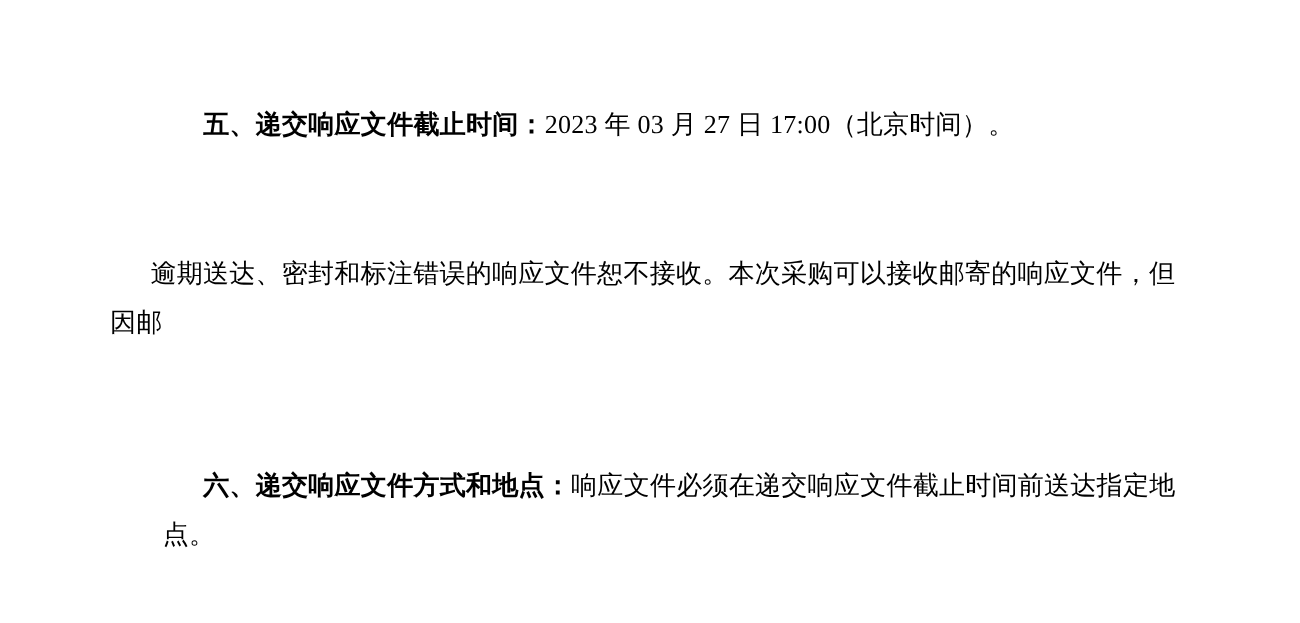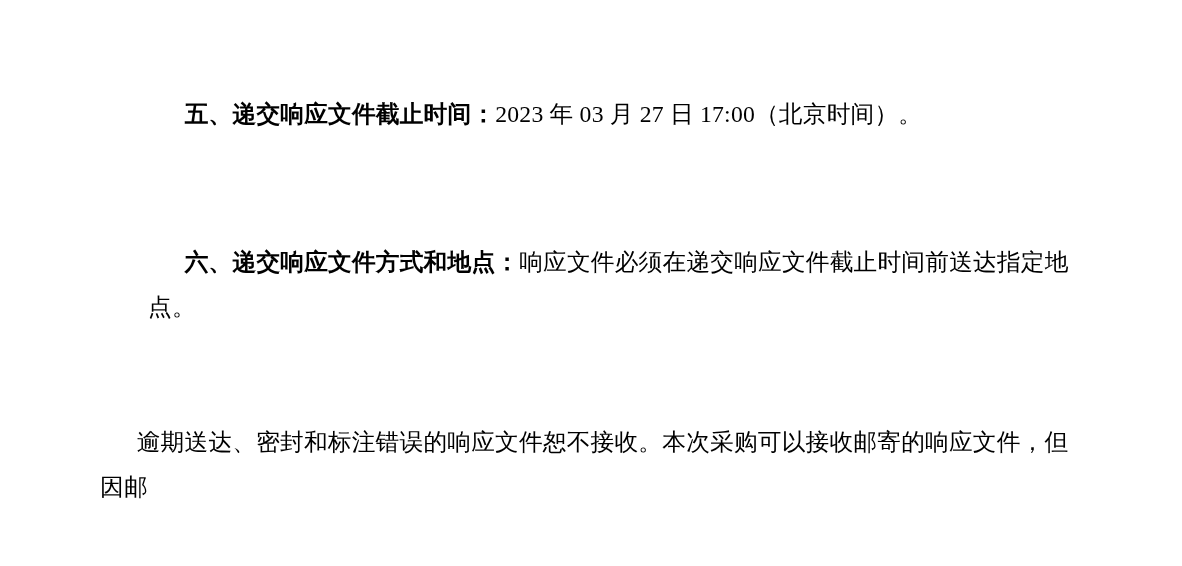--- a/index.html
+++ b/index.html
@@ -36,24 +36,24 @@
 </head>
 <body>
 
 <div class="page">
   <div class="content">
 
     <p class="line indent">
       <span class="lead">五、递交响应文件截止时间：</span><span>2023 年 03 月 27 日 17:00（北京时间）。</span>
     </p>
 
+    <p class="line">
+      <span>逾期送达、密封和标注错误的响应文件恕不接收。本次采购可以接收邮寄的响应文件，但因邮</span>
+    </p>
     <p class="line indent gap-after-s5">
       <span class="lead">六、递交响应文件方式和地点：</span><span>响应文件必须在递交响应文件截止时间前送达指定地点。</span>
-    </p>
-    <p class="line">
-      <span>逾期送达、密封和标注错误的响应文件恕不接收。本次采购可以接收邮寄的响应文件，但因邮</span>
     </p>
     <p class="line">
       
     </p>
 
   </div>
 </div>
 
 </body></html>

